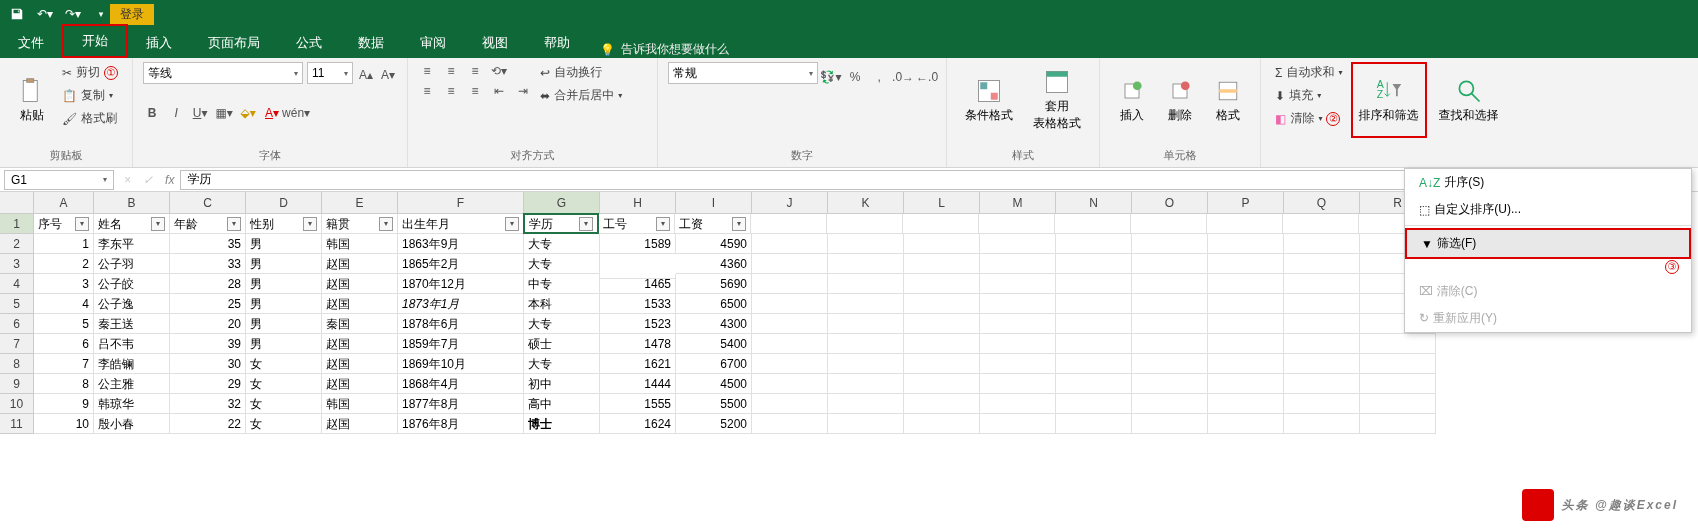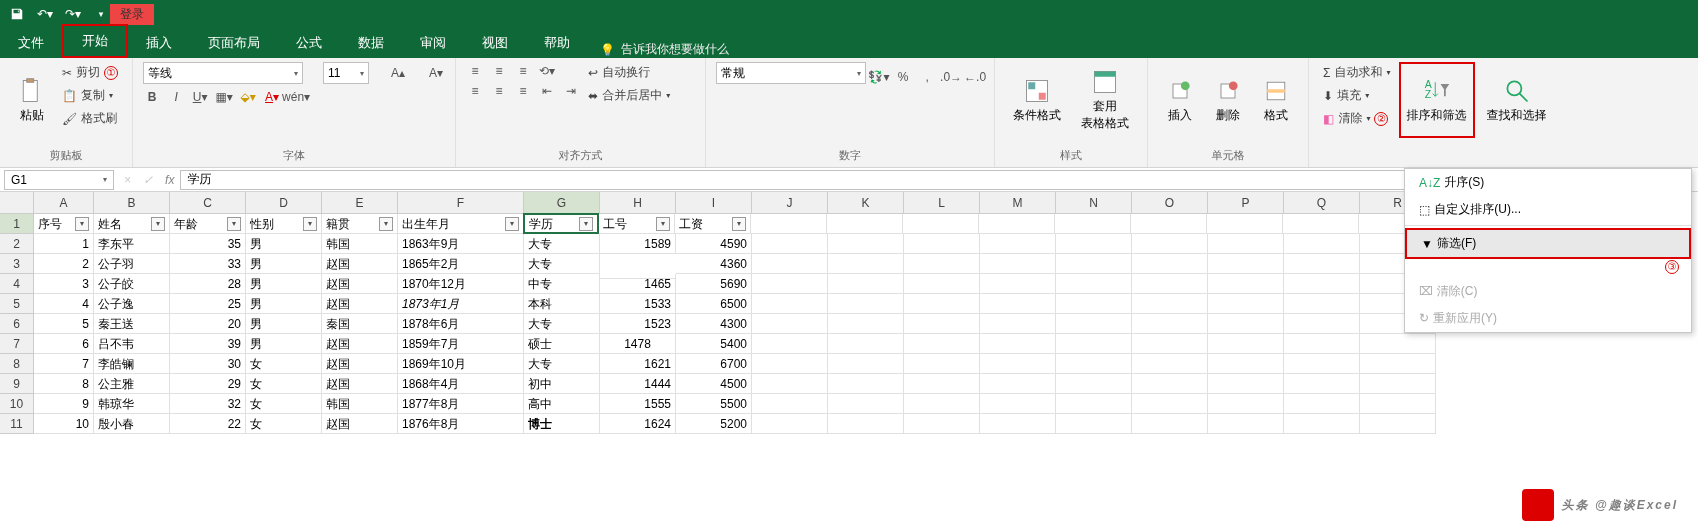--- a/index.html
+++ b/index.html
@@ -1,34 +1,34 @@
 <!DOCTYPE html>
 <html><head>
 <meta charset="utf-8">
 <style>
 *{box-sizing:border-box;margin:0;padding:0;font-family:"Microsoft YaHei",sans-serif;font-size:12px;user-select:none}
 body{background:#fff;width:1698px;height:531px;overflow:hidden;position:relative}
 .titlebar{height:28px;background:#0e6837;display:flex;align-items:center;padding:0 8px;color:#fff}
 .qat{display:flex;gap:10px;align-items:center}
 .qat svg{width:14px;height:14px;fill:#fff}
 .titlebar-title{flex:1;text-align:center;font-size:13px}
-.login-btn{background:#ef4444;color:#333;padding:2px 10px;font-size:12px}
+.login-btn{background:#eab308;color:#333;padding:2px 10px;font-size:12px}
 .menubar{height:30px;background:#0e6837;display:flex;align-items:flex-end;color:#fff}
 .menubar .tab{padding:6px 18px;cursor:pointer;font-size:13px}
 .menubar .tab.hl{border:2px solid #d00;background:#0e6837;color:#fff}
 .tell-me{display:flex;align-items:center;gap:6px;padding:0 12px;color:#eee}
 .ribbon{height:110px;background:#f3f3f3;border-bottom:1px solid #d4d4d4;display:flex}
 .group{border-right:1px solid #e0e0e0;padding:4px 10px 2px;display:flex;flex-direction:column;position:relative}
 .group-body{flex:1;display:flex;align-items:flex-start;gap:4px}
 .group-label{text-align:center;font-size:11px;color:#666;padding:2px 0}
 .vbtn{display:flex;flex-direction:column;align-items:center;justify-content:center;padding:4px 8px;gap:2px;cursor:pointer;height:76px}
 .vbtn svg{width:28px;height:28px}
 .sbtn{display:flex;align-items:center;gap:4px;padding:2px 4px;cursor:pointer;font-size:12px;color:#444}
 .stack{display:flex;flex-direction:column;gap:2px}
-.fontrow{display:flex;gap:20px;align-items:center;margin-bottom:0}
+.fontrow{display:flex;gap:4px;align-items:flex-end;margin-bottom:16px}
 .combo{border:1px solid #c0c0c0;background:#fff;height:22px;display:flex;align-items:center;padding:0 4px;font-size:12px}
 .combo .dd{margin-left:auto;font-size:8px;color:#666}
 .iconrow{display:flex;gap:6px;align-items:center}
 .ico{width:18px;height:18px;display:flex;align-items:center;justify-content:center;color:#555;cursor:pointer}
 .red-circ{display:inline-flex;width:14px;height:14px;border:1px solid #d00;border-radius:50%;color:#d00;align-items:center;justify-content:center;font-size:10px}
 .hl-box{border:2px solid #d00!important}
 .namebox-row{height:24px;border-bottom:1px solid #d4d4d4;display:flex;align-items:center;background:#fff}
 .namebox{width:110px;border:1px solid #c0c0c0;height:20px;margin:0 4px;display:flex;align-items:center;padding:0 6px;font-size:12px}
 .namebox .dd{margin-left:auto;font-size:8px;color:#666}
 .fx-ico{padding:0 6px;color:#888;font-style:italic}
@@ -491,21 +491,21 @@
             <div class="cell" style="width: 76px;"></div>
           </div>
           <div class="row">
             <div class="cell num" style="width: 60px;">6</div>
             <div class="cell" style="width: 76px;">吕不韦</div>
             <div class="cell num" style="width: 76px;">39</div>
             <div class="cell" style="width: 76px;">男</div>
             <div class="cell" style="width: 76px;">赵国</div>
             <div class="cell" style="width: 126px;">1859年7月</div>
             <div class="cell" style="width: 76px;">硕士</div>
-            <div class="cell num" style="width: 76px; text-align: center;">1478</div>
+            <div class="cell num" style="width: 76px;">1478</div>
             <div class="cell num" style="width: 76px;">5400</div>
             <div class="cell" style="width: 76px;"></div>
             <div class="cell" style="width: 76px;"></div>
             <div class="cell" style="width: 76px;"></div>
             <div class="cell" style="width: 76px;"></div>
             <div class="cell" style="width: 76px;"></div>
             <div class="cell" style="width: 76px;"></div>
             <div class="cell" style="width: 76px;"></div>
             <div class="cell" style="width: 76px;"></div>
             <div class="cell" style="width: 76px;"></div>

